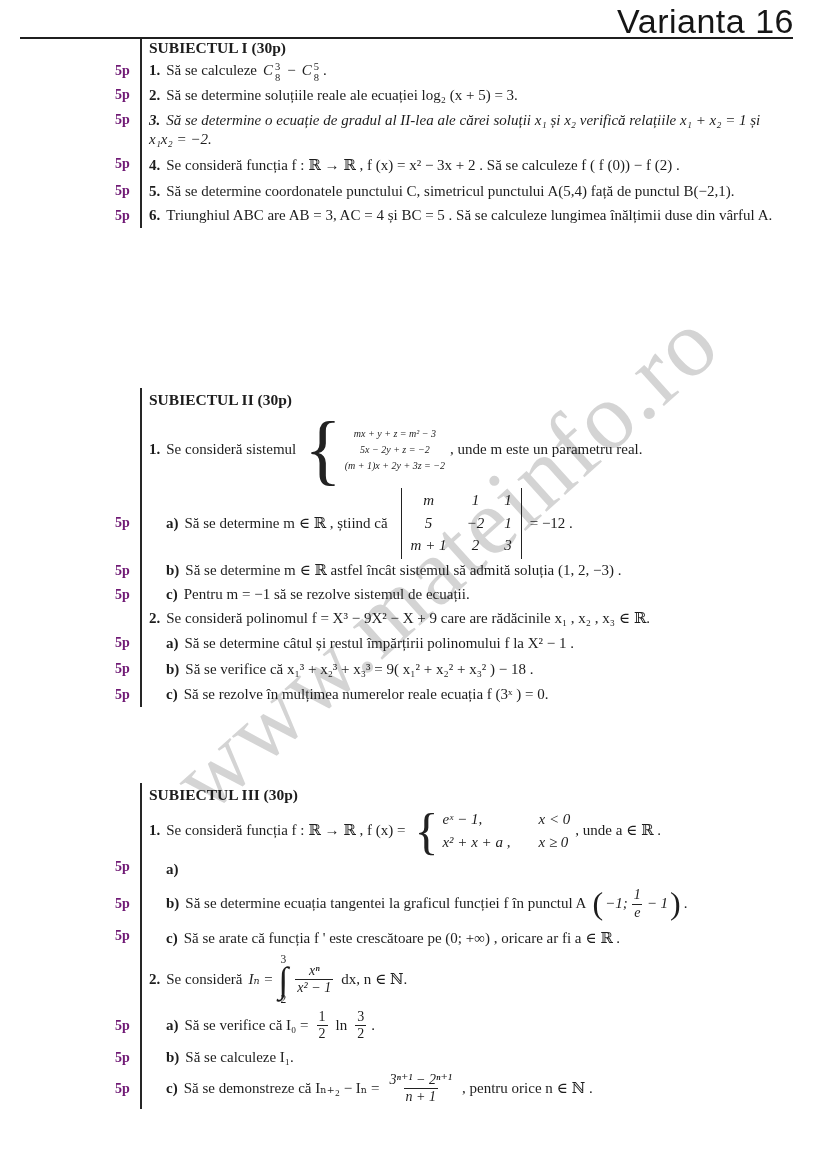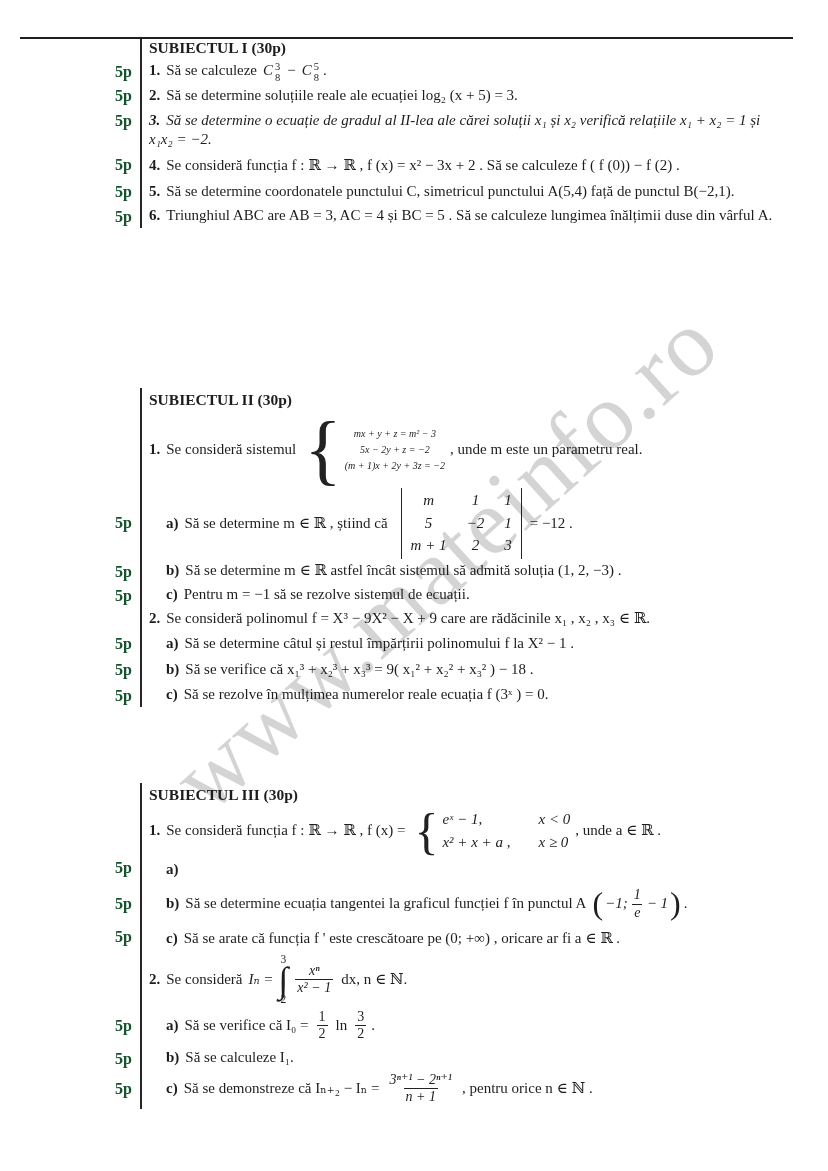--- a/index.html
+++ b/index.html
@@ -15,21 +15,21 @@
 
   
   .wm{position:absolute;left:95px;top:505px;width:700px;text-align:center;z-index:0;
       font-size:95px;color:#8f8f8f;opacity:0.38;transform:rotate(-42deg);
       white-space:nowrap;letter-spacing:2px;}
 
   
   .sec{position:absolute;left:88px;display:grid;grid-template-columns:32px auto;z-index:1;margin-left:20px;}
   #sec1{top:38px;} #sec2{top:388px;} #sec3{top:783px;}
 
-  .pts{font-weight:bold;font-size:16px;padding-left:7px;padding-top:4px;color:#14532d;}
+  .pts{font-weight:bold;font-size:14px;padding-left:7px;padding-top:4px;color:#701a75;}
   .pts.mid{display:flex;align-items:center;padding-top:0;}
   .cell{border-left:2px solid #262626;padding-left:7px;font-size:15px;line-height:1.3;
         display:flex;align-items:center;white-space:nowrap;}
   .cell.hdr{font-weight:bold;font-size:15.5px;}
   .cell.sub{padding-left:24px;}
   .cell.block{flex-direction:column;align-items:flex-start;justify-content:center;font-style:italic;}
   .cell b.num{margin-right:6px;font-weight:bold;}
 
   
   .t{margin-right:5px;}
@@ -70,20 +70,21 @@
   .intg .lim{font-size:11.5px;}
 
   
   .bigp{font-size:32px;line-height:0.8;font-weight:400;margin:0 1px;}
 </style>
 </head>
 <body>
 
 <div class="page">
 
+  <div class="variant">Varianta 16</div>
   <div class="toprule"></div>
   <div class="wm">www.mateinfo.ro</div>
 
   <div class="sec" id="sec1">
     <div class="pts"></div>
     <div class="cell hdr" style="min-height:21px">SUBIECTUL I (30p)</div>
 
     <div class="pts"><span>5p</span></div>
     <div class="cell" style="min-height:24px">
       <b class="num">1.</b>

